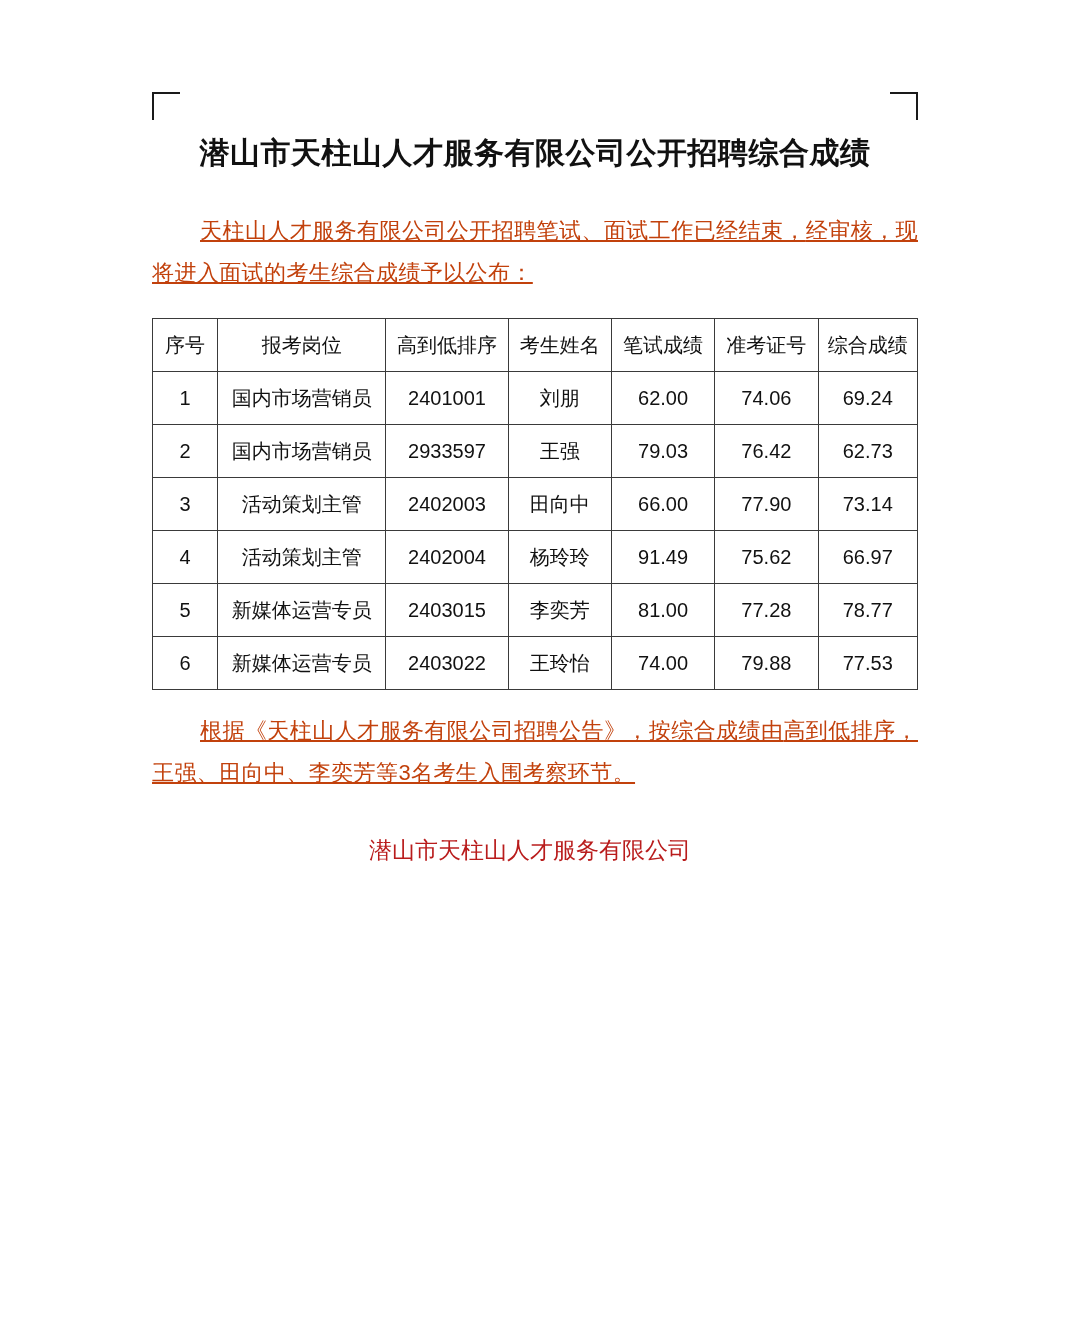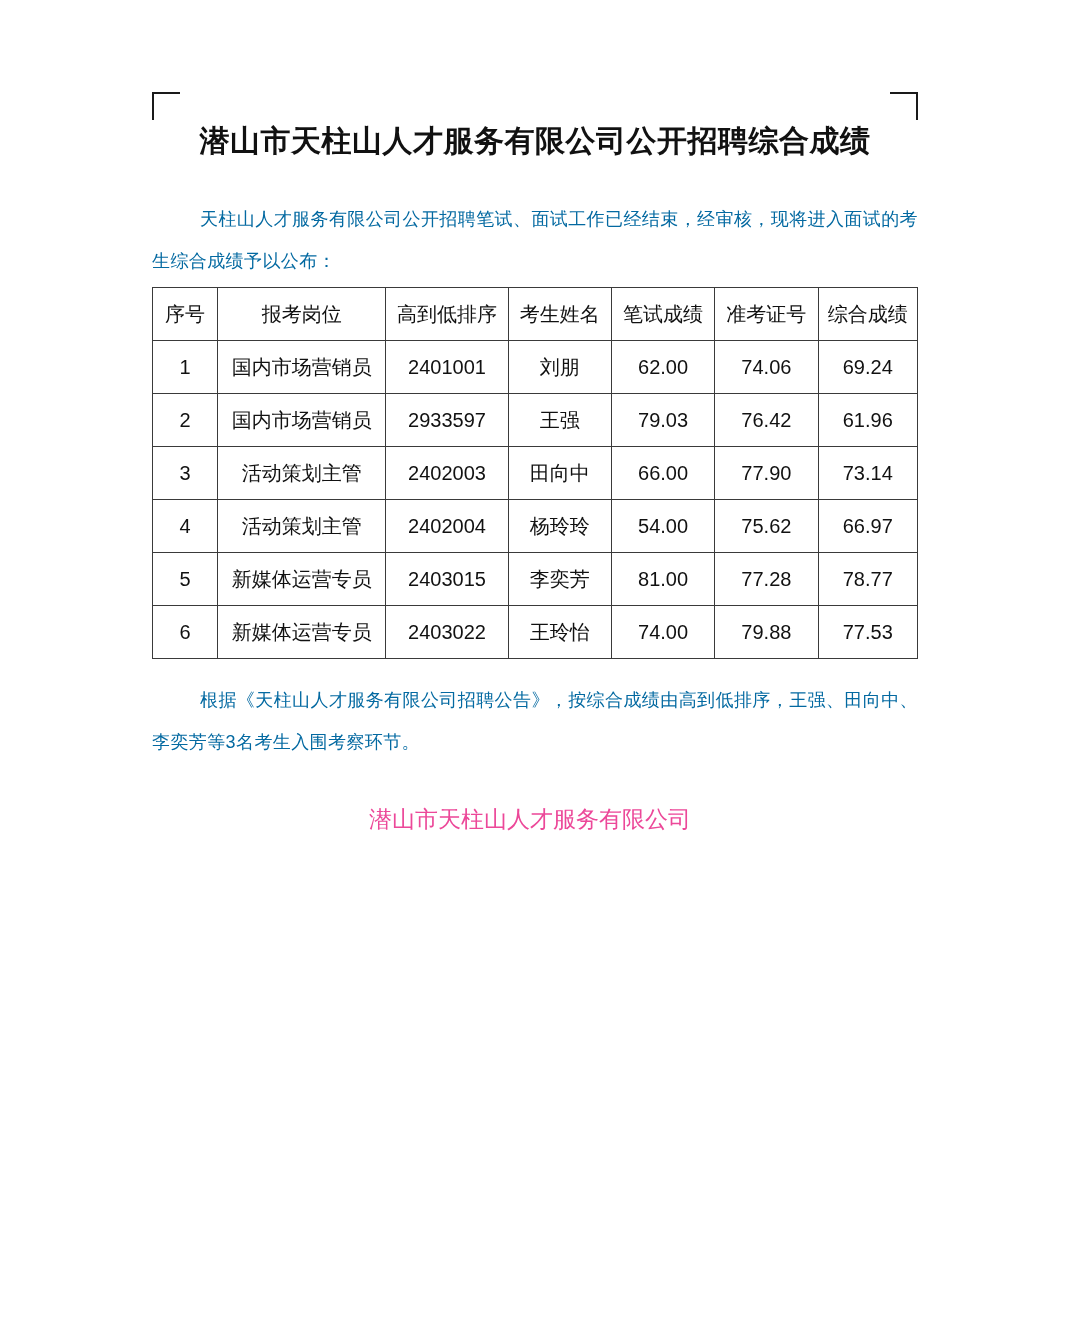--- a/index.html
+++ b/index.html
@@ -30,54 +30,55 @@
     position: absolute;
     width: 26px;
     height: 26px;
   }
   .crop.tl { left: 152px; top: 92px; border-left: 2px solid #1a1a1a; border-top: 2px solid #1a1a1a; }
   .crop.tr { left: 890px; top: 92px; border-right: 2px solid #1a1a1a; border-top: 2px solid #1a1a1a; }
 
   .content {
     position: absolute;
     left: 152px;
-    top: 98px;
+    top: 110px;
     width: 766px;
   }
 
   .title {
     text-align: center;
     font-size: 30px;
     font-weight: bold;
     line-height: 50px;
     letter-spacing: 0.5px;
     color: #111;
     margin-top: 18px;
   }
   .title .line2 {
     display: block;
   }
 
   .para {
-    font-size: 18px;
+    font-size: 22px;
     line-height: 42px;
-    color: #0369a1;
+    color: #c2410c;
     text-align: justify;
     margin-top: 32px;
     letter-spacing: 0.4px;
+    text-decoration: underline;
   }
   .para .indent {
     display: inline-block;
     width: 48px;
   }
 
   table.scores {
     border-collapse: collapse;
     width: 100%;
-    margin-top: 5px;
+    margin-top: 24px;
     table-layout: fixed;
   }
   table.scores th, table.scores td {
     border: 1px solid #3a3a3a;
     text-align: center;
     font-size: 20px;
     height: 52px;
     color: #111;
     font-weight: normal;
     padding: 0 2px;
@@ -96,21 +97,21 @@
 
   .para.after-table {
     margin-top: 20px;
   }
 
   .signature {
     margin-top: 36px;
     text-align: center;
     font-size: 23px;
     line-height: 40px;
-    color: #ec4899;
+    color: #b91c1c;
   }
   .signature .org {
     display: block;
     padding-right: 10px;
   }
   .signature .date {
     display: block;
     padding-right: 10px;
   }
 </style>
@@ -163,37 +164,37 @@
           <td>74.06</td>
           <td>69.24</td>
         </tr>
         <tr>
           <td>2</td>
           <td>国内市场营销员</td>
           <td>2933597</td>
           <td>王强</td>
           <td>79.03</td>
           <td>76.42</td>
-          <td>61.96</td>
+          <td>62.73</td>
         </tr>
         <tr>
           <td>3</td>
           <td>活动策划主管</td>
           <td>2402003</td>
           <td>田向中</td>
           <td>66.00</td>
           <td>77.90</td>
           <td>73.14</td>
         </tr>
         <tr>
           <td>4</td>
           <td>活动策划主管</td>
           <td>2402004</td>
           <td>杨玲玲</td>
-          <td>54.00</td>
+          <td>91.49</td>
           <td>75.62</td>
           <td>66.97</td>
         </tr>
         <tr>
           <td>5</td>
           <td>新媒体运营专员</td>
           <td>2403015</td>
           <td>李奕芳</td>
           <td>81.00</td>
           <td>77.28</td>

